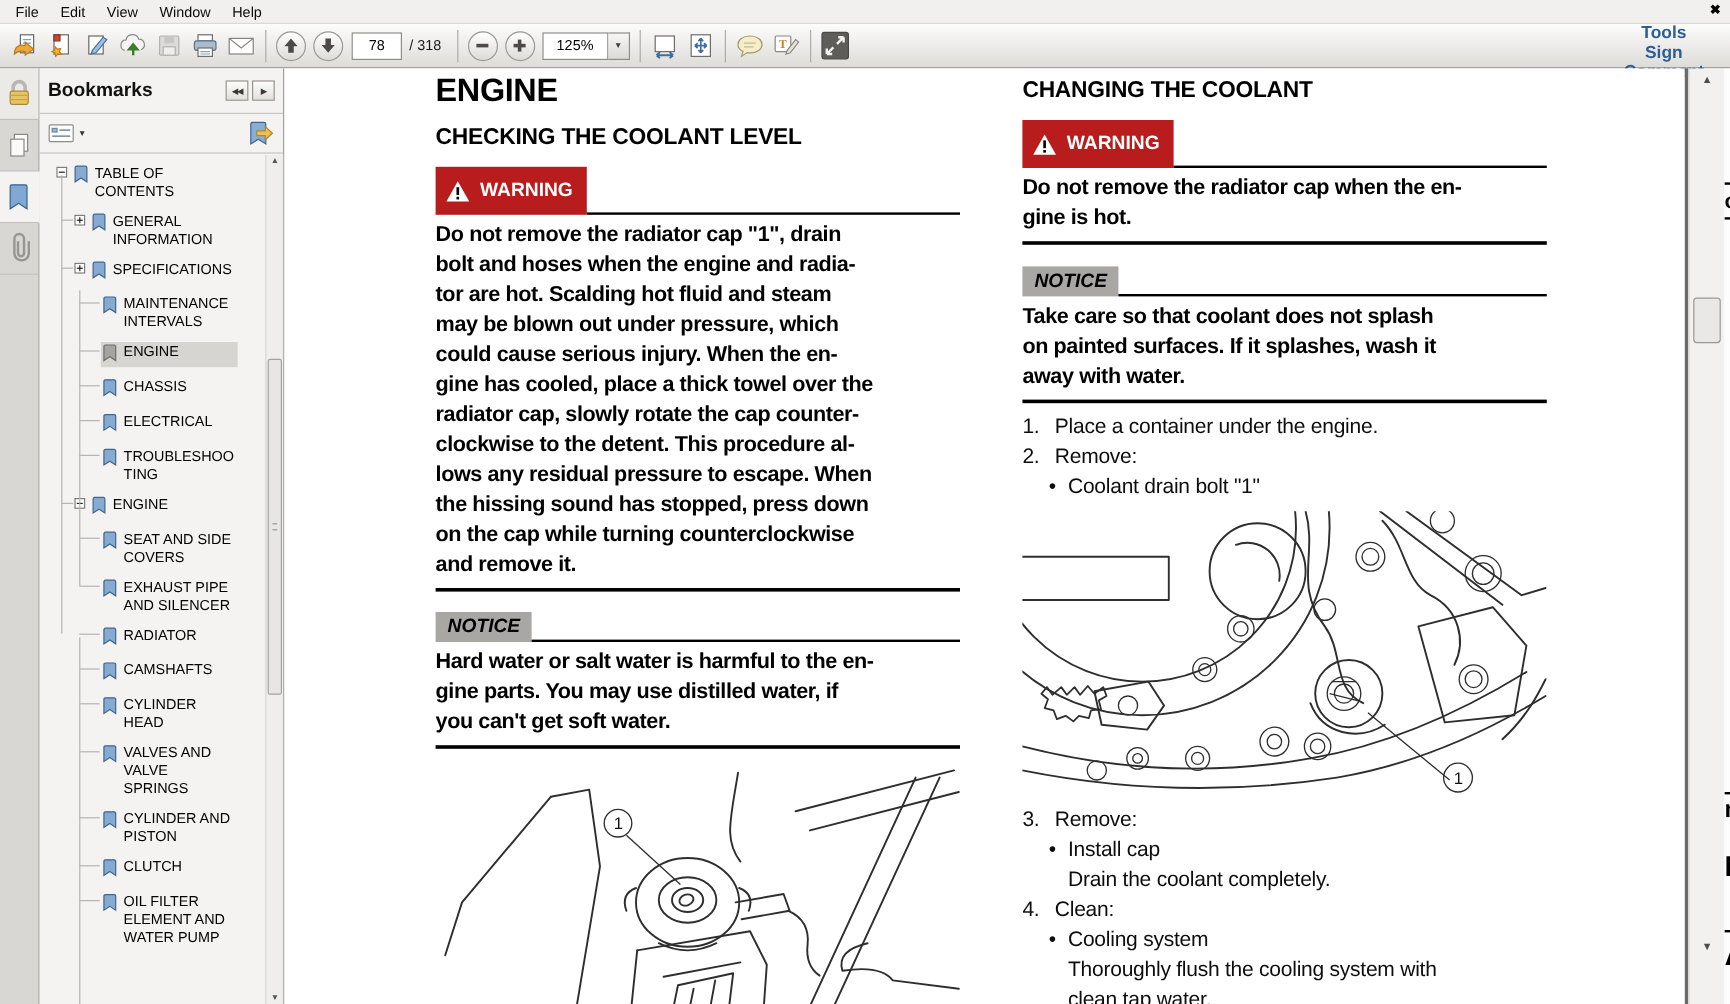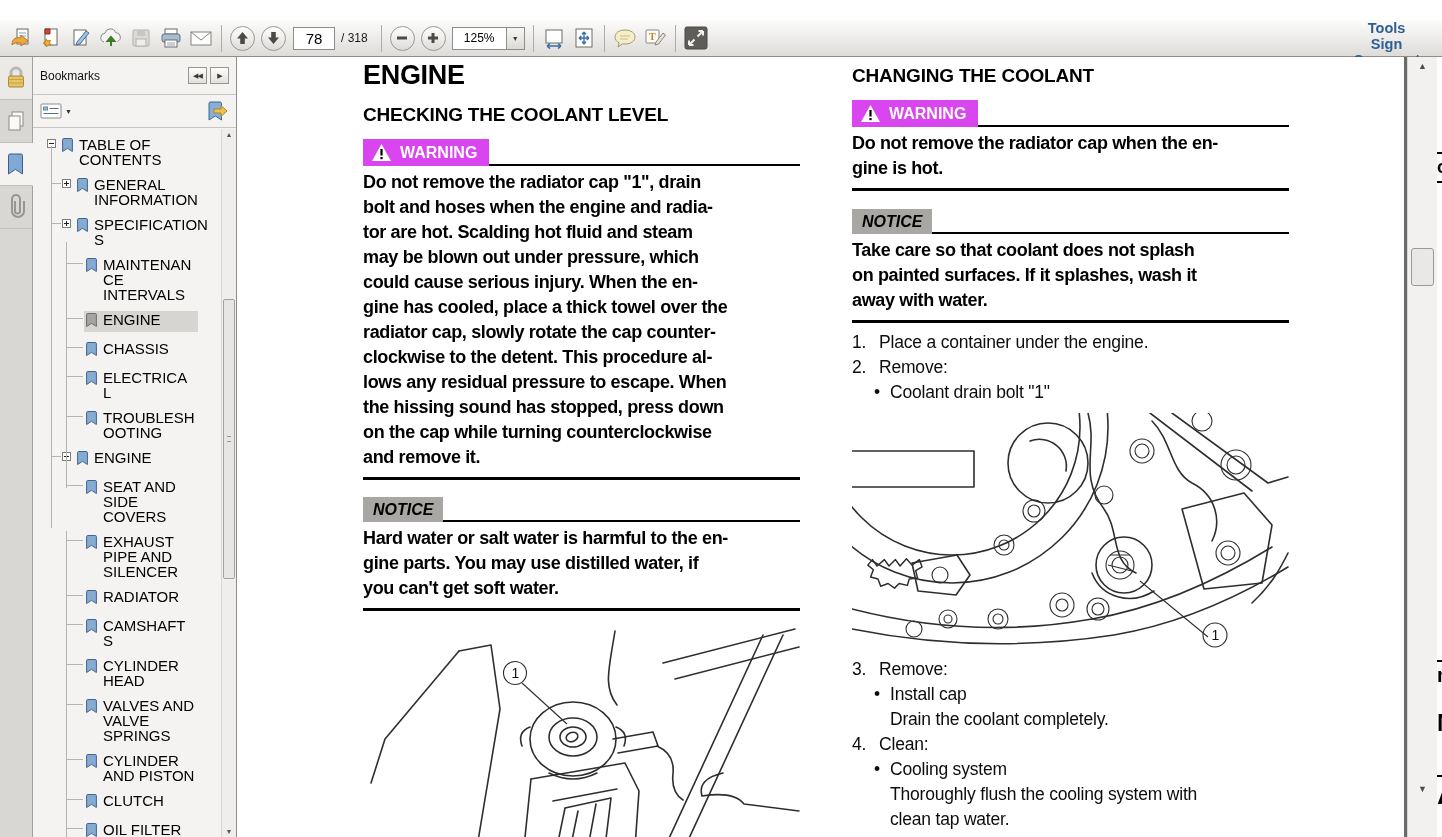--- a/index.html
+++ b/index.html
@@ -16,21 +16,21 @@
 
   
   .toolbar { position:absolute; top:20px; left:0; right:0; height:37px;
              background:linear-gradient(#fcfcfb,#dedcd9); border-bottom:1px solid #8f8d8a;
              display:flex; align-items:center; padding:0 6px; }
   .tb-btn { width:30px; height:29px; display:flex; align-items:center; justify-content:center; border-radius:3px; }
   .tb-sep { width:1px; height:27px; background:#aeaca9; margin:0 5px; flex:none; }
   .round-btn { width:25px; height:25px; border-radius:50%; border:1px solid #9b9996;
                background:linear-gradient(#ffffff,#dddbd8); display:flex; align-items:center; justify-content:center; margin:0 3px; }
   .page-box { width:42px; height:23px; background:#fff; border:1px solid #8f8d8a; text-align:center;
-              font-size:15px; margin:0 4px; font-family:"Liberation Sans",sans-serif; }
+              font-size:12px; margin:0 4px; font-family:"Liberation Sans",sans-serif; }
   .page-total { font-size:12px; color:#1a1a1a; margin:0 8px 0 2px; }
   .zoom-wrap { display:flex; align-items:center; margin:0 3px; }
   .zoom-box { width:55px; height:23px; background:#fff; border:1px solid #8f8d8a; font-size:12px;
               display:flex; align-items:center; justify-content:center; }
   .zoom-drop { width:18px; height:23px; border:1px solid #8f8d8a; border-left:none;
                background:linear-gradient(#f7f6f5,#dcdad7); display:flex; align-items:center; justify-content:center;
                font-size:7px; color:#3c3a38; }
   .tb-right { margin-left:auto; display:flex; align-items:center; height:100%;flex-direction:column; }
   .tb-tab { color:#2d5e94; font-weight:bold; font-size:14.5px; padding:0 16px; }
   .tb-tab-sep { width:0; height:24px; border-left:1px dotted #97948f; }
@@ -40,31 +40,31 @@
            border-right:1px solid #a3a19d; }
   .strip-tab { height:43px; display:flex; align-items:center; justify-content:center;
                border-bottom:1px solid #c2c0bc; }
   .strip-tab.first { background:#eceae7; }
   .strip-tab.selected { background:#f4f3f1; border-right:1px solid #f4f3f1; width:33px; margin-right:-1px; }
 
   
   .panel { position:absolute; top:57px; left:33px; width:204px; bottom:0; background:#f4f3f1;
            border-right:1px solid #8f8d8a; }
   .panel-header { height:38px; display:flex; align-items:center; padding:0 7px; border-bottom:1px solid #c7c5c1; }
-  .panel-title { font-weight:normal; font-size:12px; color:#111; }
+  .panel-title { font-weight:bold; font-size:16px; color:#111; }
   .ph-btns { margin-left:auto; display:flex; gap:3px; }
   .ph-btn { width:19px; height:17px; border:1px solid #98968f; background:linear-gradient(#fdfdfc,#e2e0dc);
             display:flex; align-items:center; justify-content:center; font-size:7px; color:#3a3836; letter-spacing:-1px; }
   .panel-tools { height:33px; display:flex; align-items:center; padding:0 7px; border-bottom:1px solid #c7c5c1; }
   .opt-btn { display:flex; align-items:center; gap:3px; }
   .opt-caret { font-size:7px; color:#333; }
   .find-bm { margin-left:auto; }
 
   .tree { position:absolute; top:72px; left:4px; right:16px; bottom:0; overflow:hidden;
-          font-size:15px; padding-top:3px; }
+          font-size:12px; padding-top:3px; }
   .trow { position:relative; display:flex; align-items:flex-start; padding-top:4px; padding-bottom:4px; }
   .trow.lv0 { padding-left:10px; }
   .trow.lv1 { padding-left:25px; }
   .trow.lv2 { padding-left:47px;align-items:flex-end; }
   .trow.lv1::before { content:""; position:absolute; left:14px; top:11px; width:10px; border-top:1px solid #b6b4b0; }
   .trow.lv2::before { content:""; position:absolute; left:29px; top:11px; width:17px; border-top:1px solid #b6b4b0; }
   .expander { width:9px; height:9px; border:1px solid #7f7d79; background:#fff; position:relative;
               margin-top:3px; margin-right:4px; flex:none; }
   .expander::before { content:""; position:absolute; left:1px; right:1px; top:3px; border-top:1px solid #222; }
   .expander.plus::after { content:""; position:absolute; top:1px; bottom:1px; left:3px; border-left:1px solid #222; }
@@ -89,21 +89,21 @@
                  border-top:1px solid #9a9895; border-bottom:1px solid #9a9895; }
 
   
   .doc { position:absolute; top:57px; left:237px; width:1167px; bottom:0; background:#fff; overflow:hidden; }
   .col { position:absolute; top:0; }
   .col-left { left:126px; width:437px; }
   .col-right { left:615px; width:437px; }
   .doc-title { font-size:27px; font-weight:bold; color:#000; margin-top:3px; letter-spacing:-0.3px; }
   .doc-h2 { font-size:19px; font-weight:bold; color:#000; letter-spacing:-0.2px; }
   .callout-row { display:flex; align-items:flex-end; }
-  .warn-box { background:#d946ef; color:#fff; height:27px; display:inline-flex; align-items:center;
+  .warn-box { background:#b91c1c; color:#fff; height:40px; display:inline-flex; align-items:center;
               gap:8px; padding:0 12px 0 8px; font-weight:bold; font-size:16px; flex:none; }
   .head-line { flex:1; border-bottom:2px solid #000; }
   .notice-box { background:#a9a7a4; color:#000; height:25px; display:inline-flex; align-items:center;
                 padding:0 10px; font-weight:bold; font-style:italic; font-size:16px; flex:none; }
   .body-bold { font-weight:bold; font-size:18px; line-height:25px; color:#000; white-space:pre-line;
                margin-top:4px; letter-spacing:-0.35px; }
   .rule { border-top:3px solid #000; margin-top:7px; }
   .steps { font-size:17.5px; line-height:25px; color:#0d0d0d; letter-spacing:-0.2px; }
   .step { display:flex; }
   .step .marker { flex:none; width:27px; }
@@ -130,20 +130,28 @@
   .frag { position:absolute; left:0; width:5px; overflow:hidden; font-weight:bold; color:#000; }
   .frag-line { position:absolute; left:0; width:6px; border-top:2px solid #000; }
 
   .icon-svg { display:block; }
 </style>
 </head>
 <body>
 
 <div class="app">
 
+  <div class="menubar">
+    <span class="menu-item">File</span>
+    <span class="menu-item">Edit</span>
+    <span class="menu-item">View</span>
+    <span class="menu-item">Window</span>
+    <span class="menu-item">Help</span>
+    <span class="menu-close">✖</span>
+  </div>
 
   <div class="toolbar">
     <span class="tb-btn">
       <svg class="icon-svg" width="24" height="24" viewBox="0 0 24 24">
         <rect x="8" y="3" width="11" height="15" fill="#fff" stroke="#6a6864"></rect>
         <line x1="10" y1="7" x2="17" y2="7" stroke="#7aa0c4"></line>
           <line x1="10" y1="10" x2="17" y2="10" stroke="#7aa0c4"></line>
           <line x1="10" y1="13" x2="17" y2="13" stroke="#7aa0c4"></line>
         <path d="M3 19 C3 12 8 11 12 12 L12 9 L19 15 L12 20 L12 17 C8 16 5 17 3 19 Z" fill="#eda83c" stroke="#b77b1e"></path>
       </svg>

